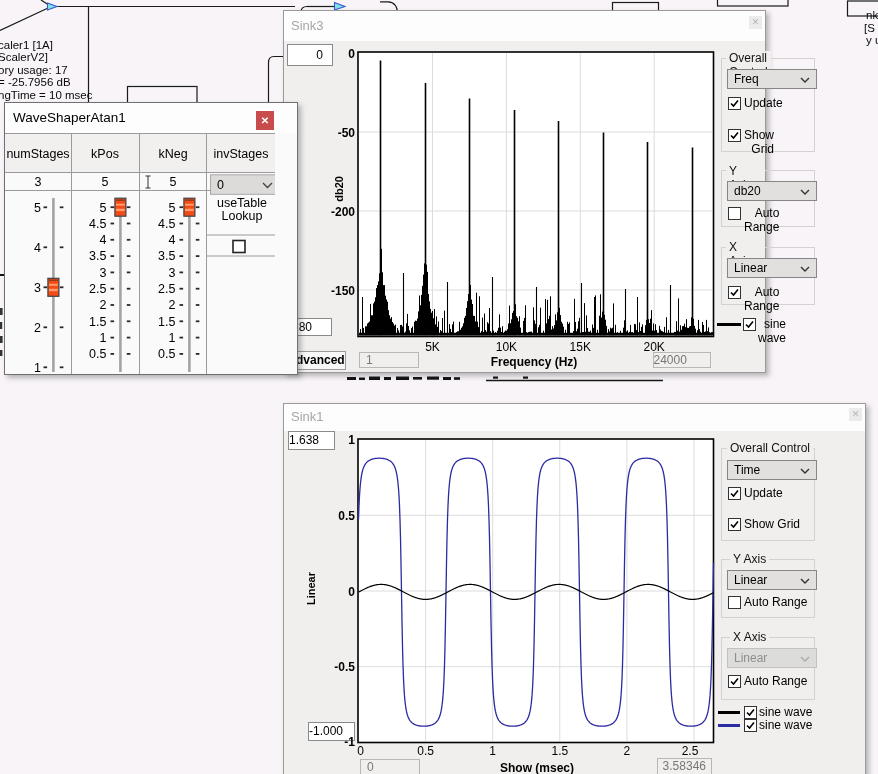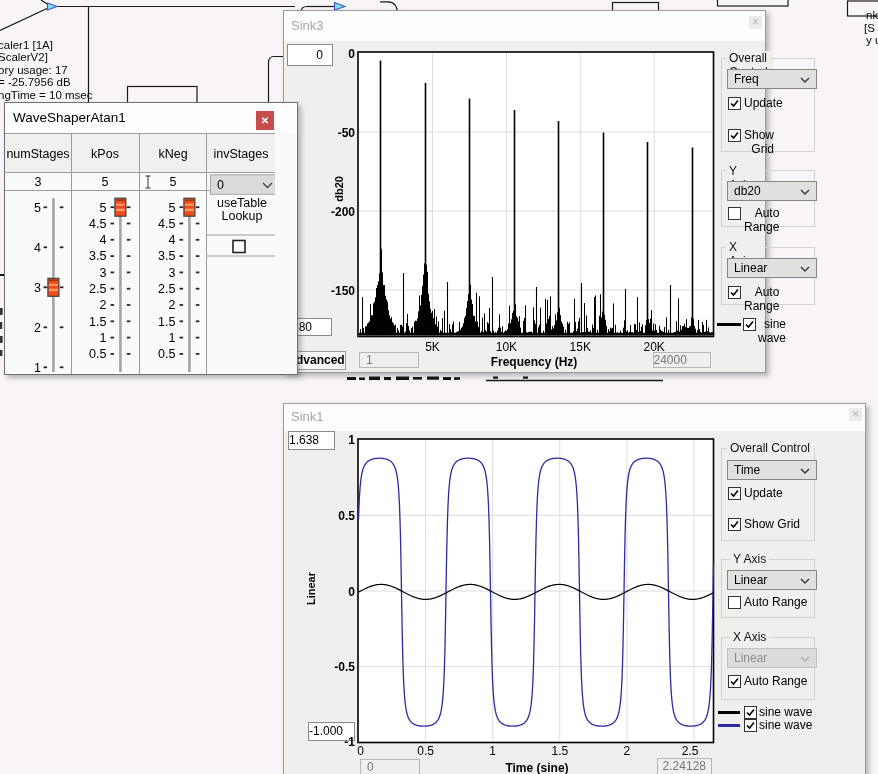--- a/index.html
+++ b/index.html
@@ -238,23 +238,23 @@
   <div class="ytick" style="left:37px;top:256px;">-0.5</div>
   <div class="ytick" style="left:37px;top:331px;">-1</div>
   <div class="abs" style="left:21px;top:168px;font-size:11px;font-weight:bold;writing-mode:vertical-rl;transform:rotate(180deg);">Linear</div>
 
   <div class="xtick" style="left:56.5px;top:340px;">0</div>
   <div class="xtick" style="left:121.6px;top:340px;">0.5</div>
   <div class="xtick" style="left:188.7px;top:340px;">1</div>
   <div class="xtick" style="left:255.8px;top:340px;">1.5</div>
   <div class="xtick" style="left:322.9px;top:340px;">2</div>
   <div class="xtick" style="left:386px;top:340px;">2.5</div>
-  <div class="abs" style="left:163px;top:356.5px;width:180px;text-align:center;font-size:12px;font-weight:bold;">Time (sine)</div>
+  <div class="abs" style="left:163px;top:356.5px;width:180px;text-align:center;font-size:12px;font-weight:bold;">Show (msec)</div>
   <div class="graybox" style="left:76px;top:354.5px;width:52px;height:14px;line-height:14px;padding-left:6px;">0</div>
-  <div class="graybox" style="left:373px;top:354px;width:48px;height:15px;line-height:15px;text-align:right;padding-right:5px;">2.24128</div>
+  <div class="graybox" style="left:373px;top:354px;width:48px;height:15px;line-height:15px;text-align:right;padding-right:5px;">3.58346</div>
 
   <div class="gb" style="left:437px;top:44px;width:92px;height:91px;"></div>
   <div class="gblab" style="left:443px;top:37px;">Overall Control</div>
   <div class="combo" style="left:443px;top:56px;">Time<svg width="10" height="6" viewBox="0 0 10 6">
           <polyline points="1,1 5,5 9,1" fill="none" stroke="#333" stroke-width="1.4"></polyline>
         </svg></div>
   <div class="cb" style="left:444px;top:83px;">
         <svg width="11" height="11">
           <polyline points="2,5.5 4.5,8 9,2.5" fill="none" stroke="#000" stroke-width="1.6"></polyline>
         </svg>

